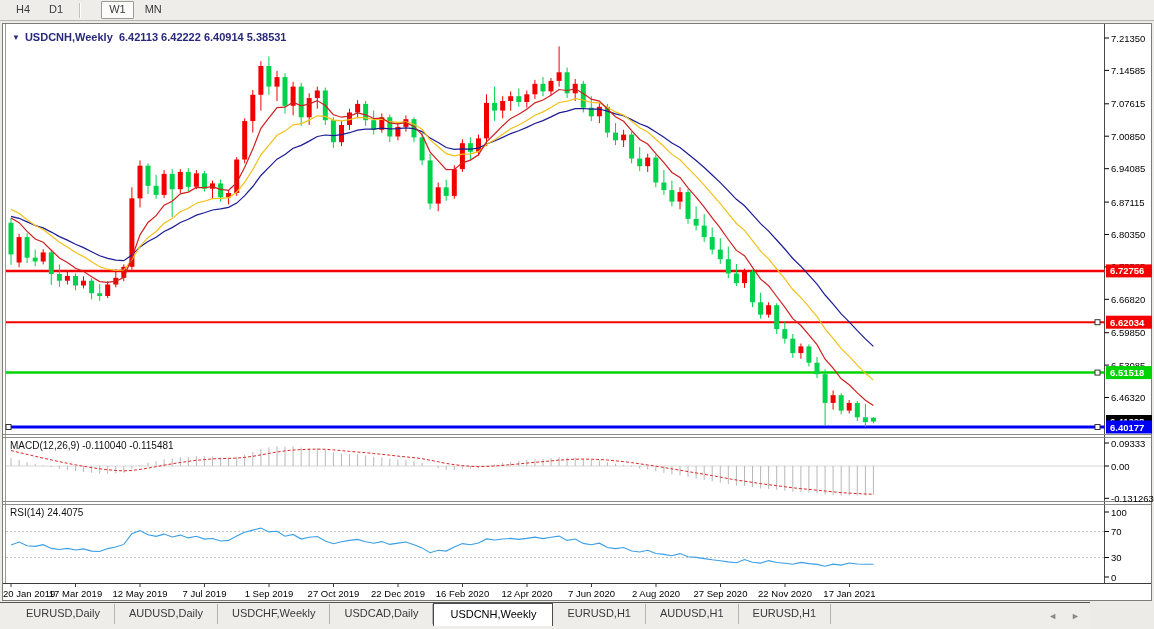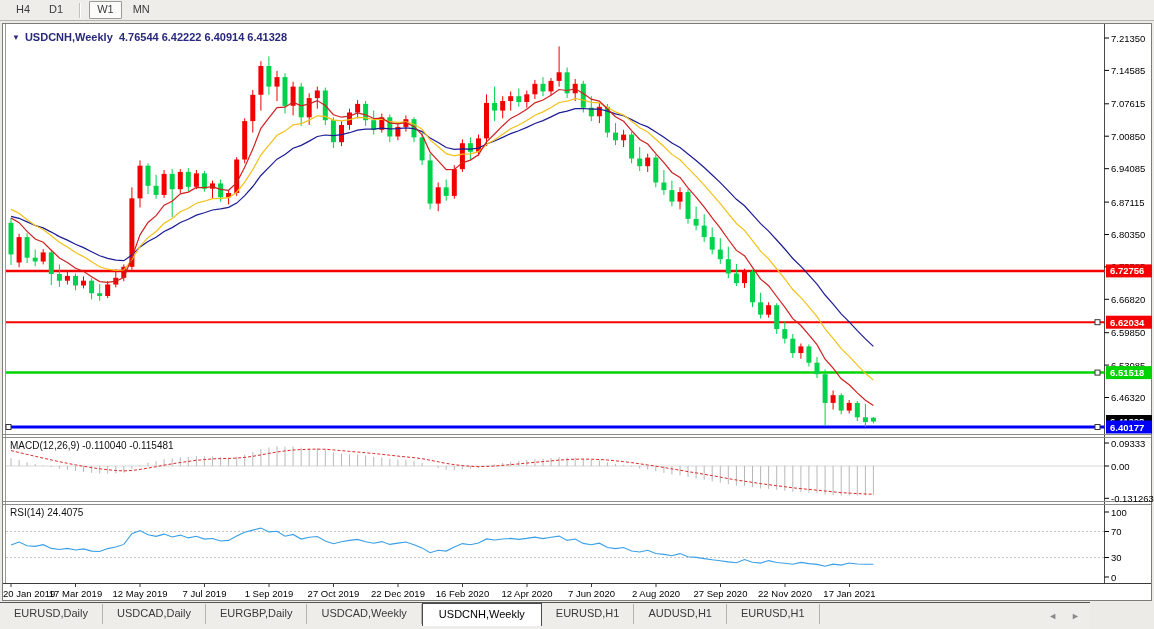--- a/index.html
+++ b/index.html
@@ -12,36 +12,36 @@
   .toolbar{
     position:absolute;left:0;top:0;width:1154px;height:21px;
     background:#eeedea;border-bottom:1px solid #b7b5af;
     display:flex;align-items:center;padding-left:8px;box-sizing:border-box;gap:3px;
   }
   .tbtn{
     font-size:11px;color:#3c3c3c;padding:1px 7px 2px 7px;border:1px solid transparent;
     border-radius:1px;cursor:default;line-height:13px;
   }
   .tbtn.active{
-    background:#fbfbf9;border:1px solid #9b9a96;
+    background:#fbfbf9;border:1px solid #9b9a96;margin-left:12px;
   }
   .tsep{width:1px;height:15px;background:#c2c1bd;border-right:1px solid #fff;margin:0 5px;}
   
   .chart-title{
     position:absolute;left:12px;top:31px;font-size:11px;font-weight:bold;
     color:#28287d;z-index:5;white-space:nowrap;
   }
   .chart-title .arrow{font-size:8px;color:#28287d;margin-right:5px;vertical-align:1px;}
   svg#chart{position:absolute;left:0;top:0;z-index:1;}
   svg text{font-family:"Liberation Sans",sans-serif;}
   
   .tabbar{
     position:absolute;left:0;top:602px;width:1090px;height:27px;
     background:#eeedea;border-top:1px solid #555;box-sizing:border-box;
-    display:flex;align-items:flex-start;padding-left:0;z-index:5;
+    display:flex;align-items:flex-start;padding-left:12px;z-index:5;
   }
   .tab{
     font-size:11px;color:#3a3a3a;padding:3px 14px 4px 14px;margin-top:1px;
     border-right:1px solid #b4b3af;cursor:default;white-space:nowrap;line-height:13px;
   }
   .tab.active{
     background:#ffffff;border:1px solid #4a4a4a;border-bottom:none;
     color:#000;margin-top:0;padding:4px 16px 5px 16px;
   }
   .tab-arrows{
@@ -519,28 +519,28 @@
       <line x1="720.5" y1="583" x2="720.5" y2="587" stroke="#3a3a3a"></line>
       <text x="720.5" y="596.5" font-size="9.5" fill="#000" text-anchor="middle">27 Sep 2020</text>
       <line x1="785" y1="583" x2="785" y2="587" stroke="#3a3a3a"></line>
       <text x="785" y="596.5" font-size="9.5" fill="#000" text-anchor="middle">22 Nov 2020</text>
       <line x1="849.5" y1="583" x2="849.5" y2="587" stroke="#3a3a3a"></line>
       <text x="849.5" y="596.5" font-size="9.5" fill="#000" text-anchor="middle">17 Jan 2021</text>
     </g>
   </svg>
 
 <div class="chart-title">
-  <span class="arrow">▼</span><span>USDCNH,Weekly</span>&nbsp;&nbsp;<span>4.76544 6.42222 6.40914 6.41328</span>
+  <span class="arrow">▼</span><span>USDCNH,Weekly</span>&nbsp;&nbsp;<span>6.42113 6.42222 6.40914 5.38531</span>
 </div>
 
 <div class="tabbar">
   <span class="tab">EURUSD,Daily</span>
+  <span class="tab">AUDUSD,Daily</span>
+  <span class="tab">USDCHF,Weekly</span>
   <span class="tab">USDCAD,Daily</span>
-  <span class="tab">EURGBP,Daily</span>
-  <span class="tab">USDCAD,Weekly</span>
   <span class="tab active">USDCNH,Weekly</span>
   <span class="tab">EURUSD,H1</span>
   <span class="tab">AUDUSD,H1</span>
   <span class="tab">EURUSD,H1</span>
   <span class="tab-arrows">
     <span>◄</span>
     <span>►</span>
   </span>
 </div>
 

